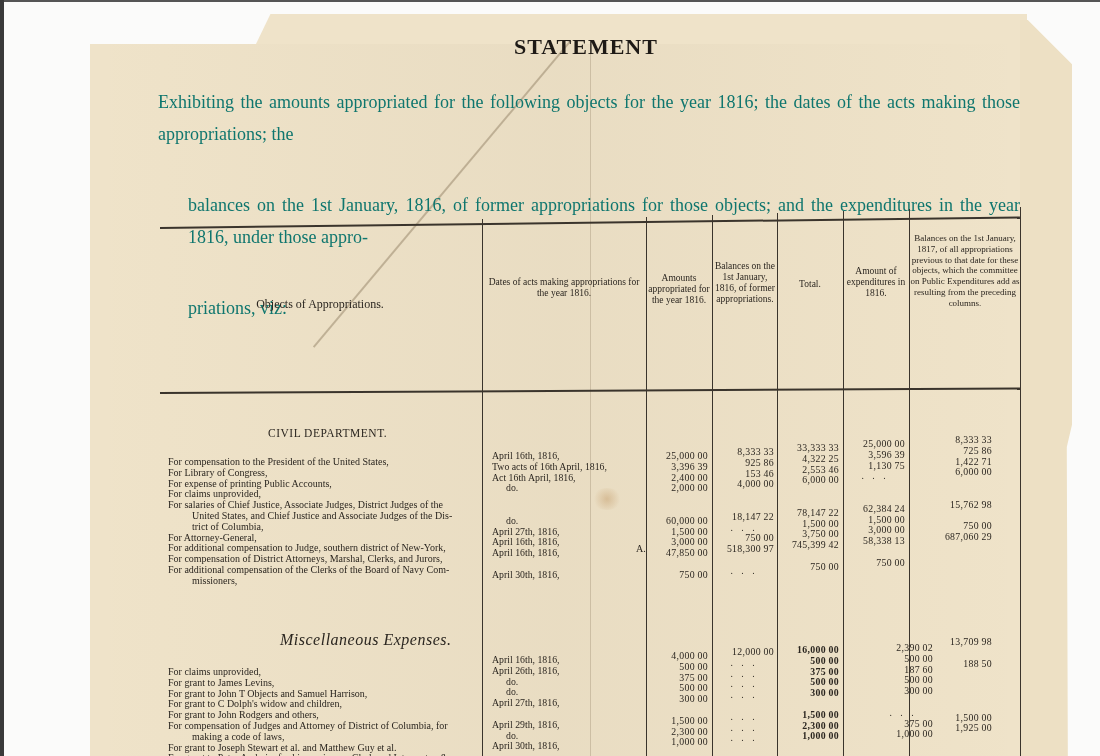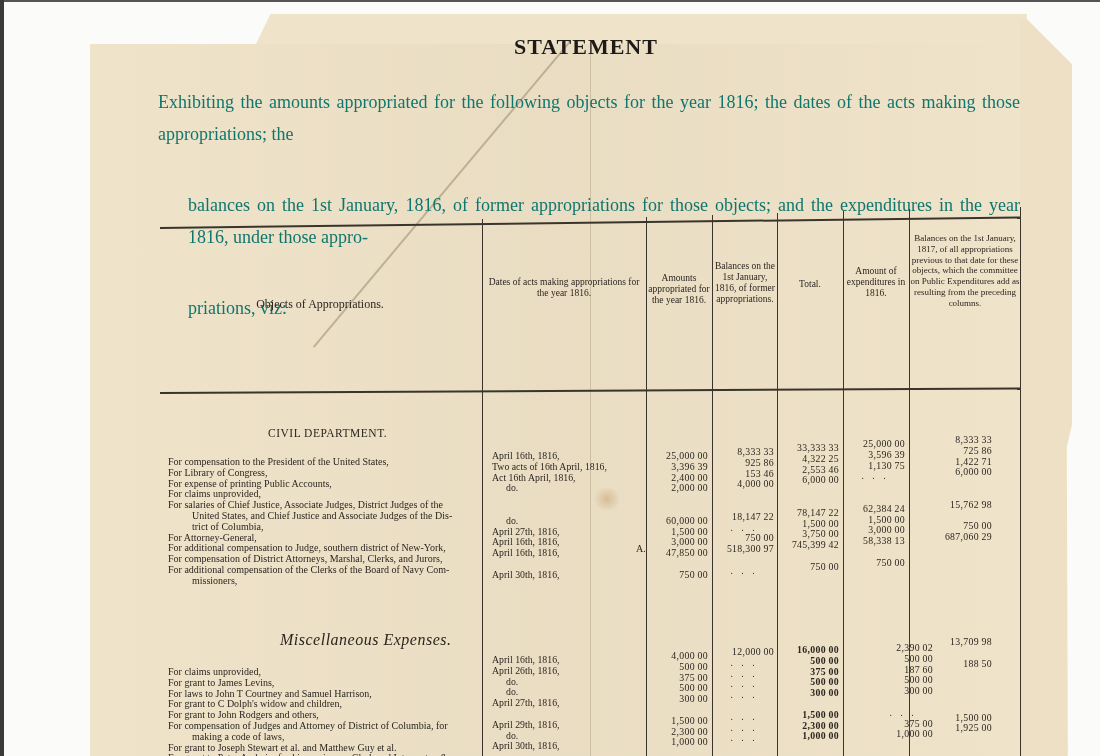--- a/index.html
+++ b/index.html
@@ -197,21 +197,21 @@
     <div style="height:10.8px;"></div>
     <div>750 00</div>
     <div>687,060 29</div>
   </div>
 
   <div class="section-head italic" style="left:120px;top:424px;">Miscellaneous Expenses.</div>
 
   <div class="obj" style="top:460px;">
     <div class="row">For claims unprovided,</div>
     <div class="row">For grant to James Levins,</div>
-    <div class="row">For laws to John T Courtney and Samuel Harrison,</div>
+    <div class="row">For grant to John T Objects and Samuel Harrison,</div>
     <div class="row">For grant to C Dolph's widow and children,</div>
     <div class="row">For grant to John Rodgers and others,</div>
     <div class="row">For compensation of Judges and Attorney of District of Columbia, for</div>
     <div class="row cont">making a code of laws,</div>
     <div class="row">For grant to Joseph Stewart et al. and Matthew Guy et al.</div>
     <div class="row">For grant to Peter Audrain, for his services as Clerk and Interpreter, &amp;c.</div>
   </div>
 
   <div class="col" style="left:332px;top:448px;">
     <div>April 16th, 1816,</div>

